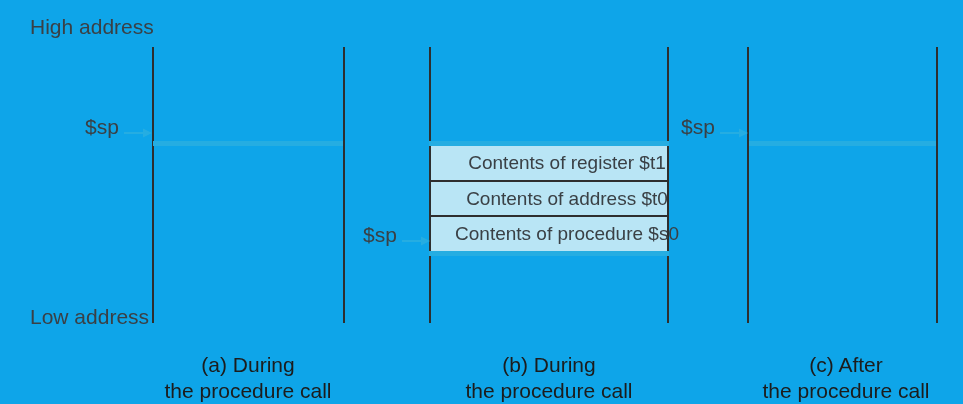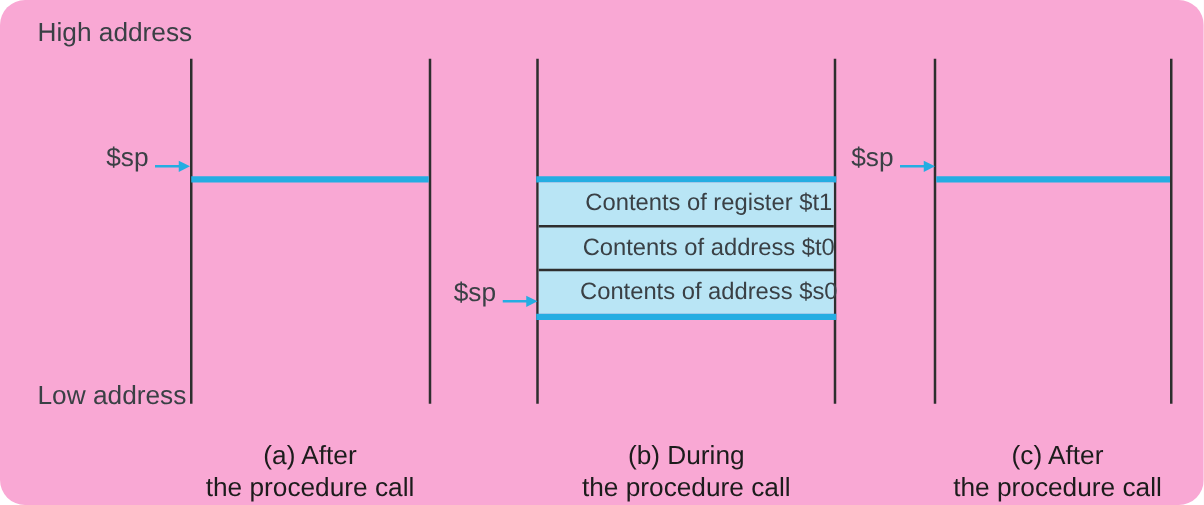--- a/index.html
+++ b/index.html
@@ -7,24 +7,23 @@
     --boxFill: #b9e5f5;
     --ink: #3a4045;
     --caption: #1c1c1c;
     --rail: #2e2e2e;
   }
   html, body { margin: 0; padding: 0; background: #ffffff; }
   .figure {
     position: relative;
     width: 963px;
     height: 404px;
-    background: #f9a8d4;
+    background: #0ea5e9;
     font-family: "Liberation Sans", sans-serif;
     overflow: hidden;
-    border-radius: 20px;
   }
   .addr-label {
     position: absolute;
     left: 30px;
     font-size: 21px;
     line-height: 26px;
     color: var(--ink);
     white-space: nowrap;
   }
   .addr-label.high { top: 14px; }
@@ -107,21 +106,21 @@
       <polygon points="19,1.5 28,6 19,10.5" fill="currentColor"></polygon>
     </svg>
   </div>
 
   <div class="vline" style="left:429px"></div>
   <div class="vline" style="left:667px"></div>
   <div class="spline" style="left:429px; top:141px; width:240px"></div>
   <div class="box-stack">
     <div class="box">Contents of register $t1</div>
     <div class="box">Contents of address $t0</div>
-    <div class="box">Contents of address $s0</div>
+    <div class="box">Contents of procedure $s0</div>
   </div>
   <div class="spline" style="left:429px; top:251px; width:240px"></div>
   <div class="sp-pointer" style="left:363px; top:223px">
     <span>$sp</span>
     <svg class="arrow" width="28" height="12" viewBox="0 0 28 12">
       <line x1="0" y1="6" x2="20" y2="6" stroke="currentColor" stroke-width="2"></line>
       <polygon points="19,1.5 28,6 19,10.5" fill="currentColor"></polygon>
     </svg>
   </div>
 
@@ -130,21 +129,21 @@
   <div class="spline" style="left:749px; top:141px; width:187px"></div>
   <div class="sp-pointer" style="left:681px; top:115px">
     <span>$sp</span>
     <svg class="arrow" width="28" height="12" viewBox="0 0 28 12">
       <line x1="0" y1="6" x2="20" y2="6" stroke="currentColor" stroke-width="2"></line>
       <polygon points="19,1.5 28,6 19,10.5" fill="currentColor"></polygon>
     </svg>
   </div>
 
   <div class="caption" style="left:118px">
-    <div>(a) After</div>
+    <div>(a) During</div>
     <div>the procedure call</div>
   </div>
   <div class="caption" style="left:419px">
     <div>(b) During</div>
     <div>the procedure call</div>
   </div>
   <div class="caption" style="left:716px">
     <div>(c) After</div>
     <div>the procedure call</div>
   </div>

